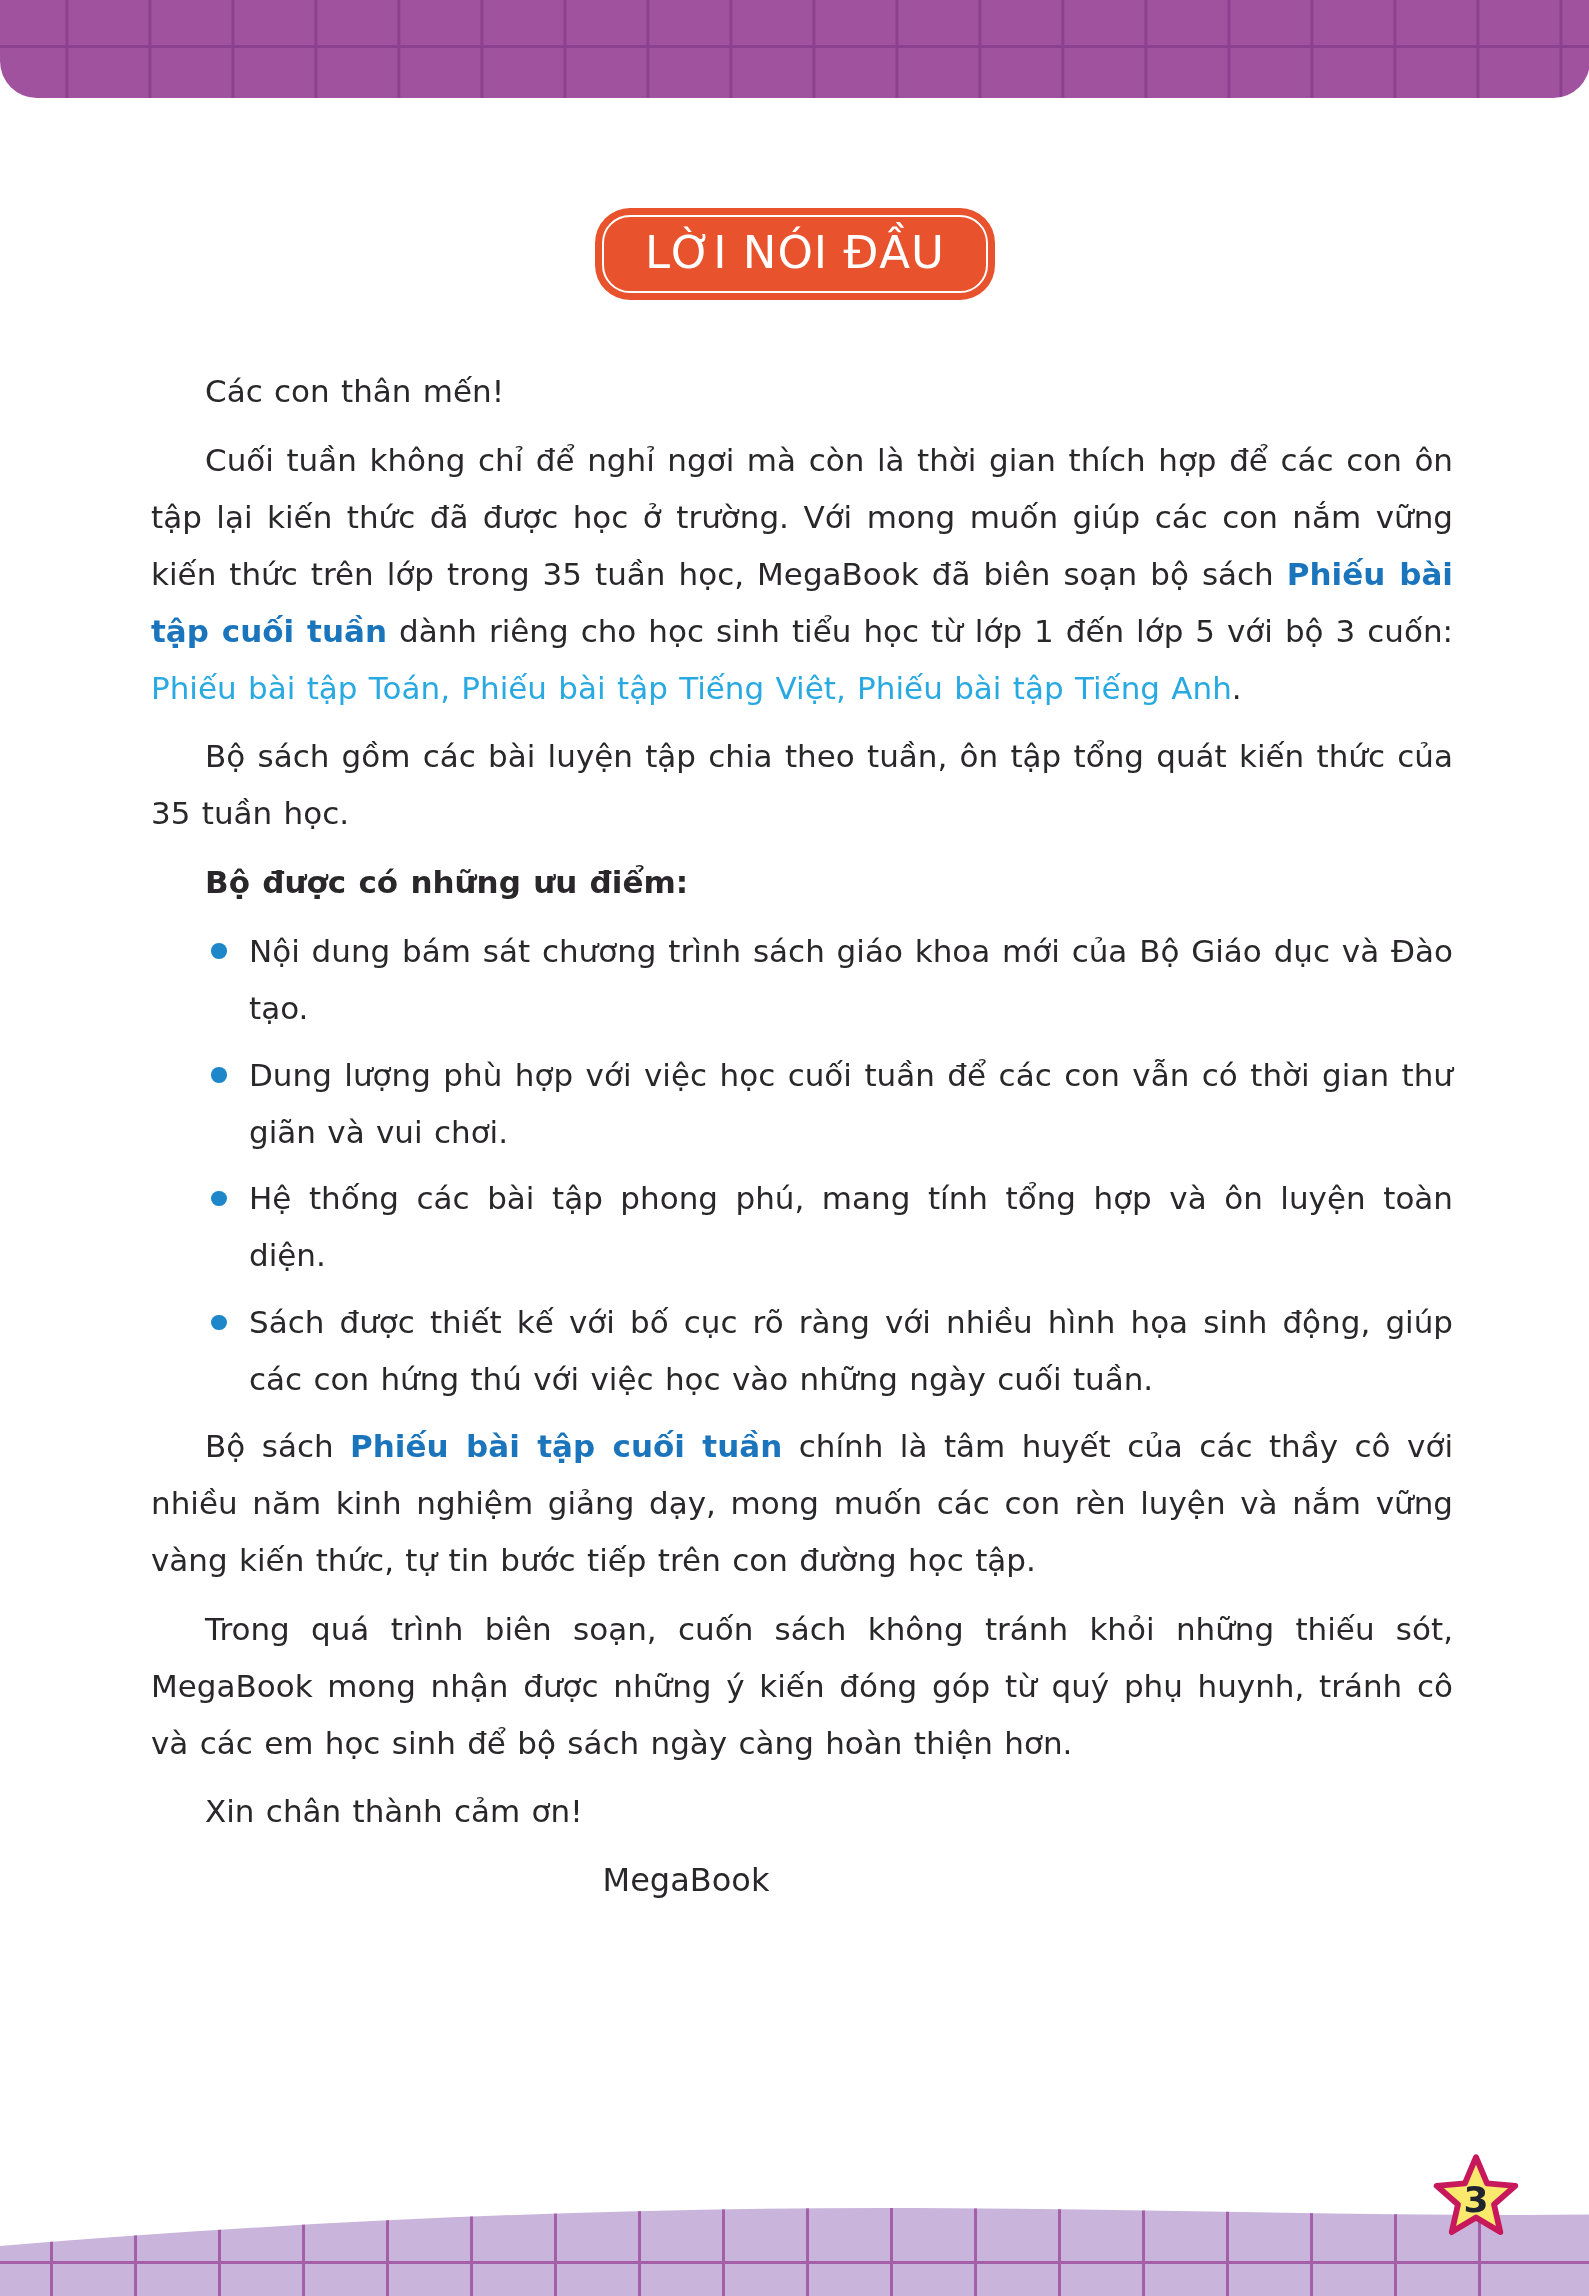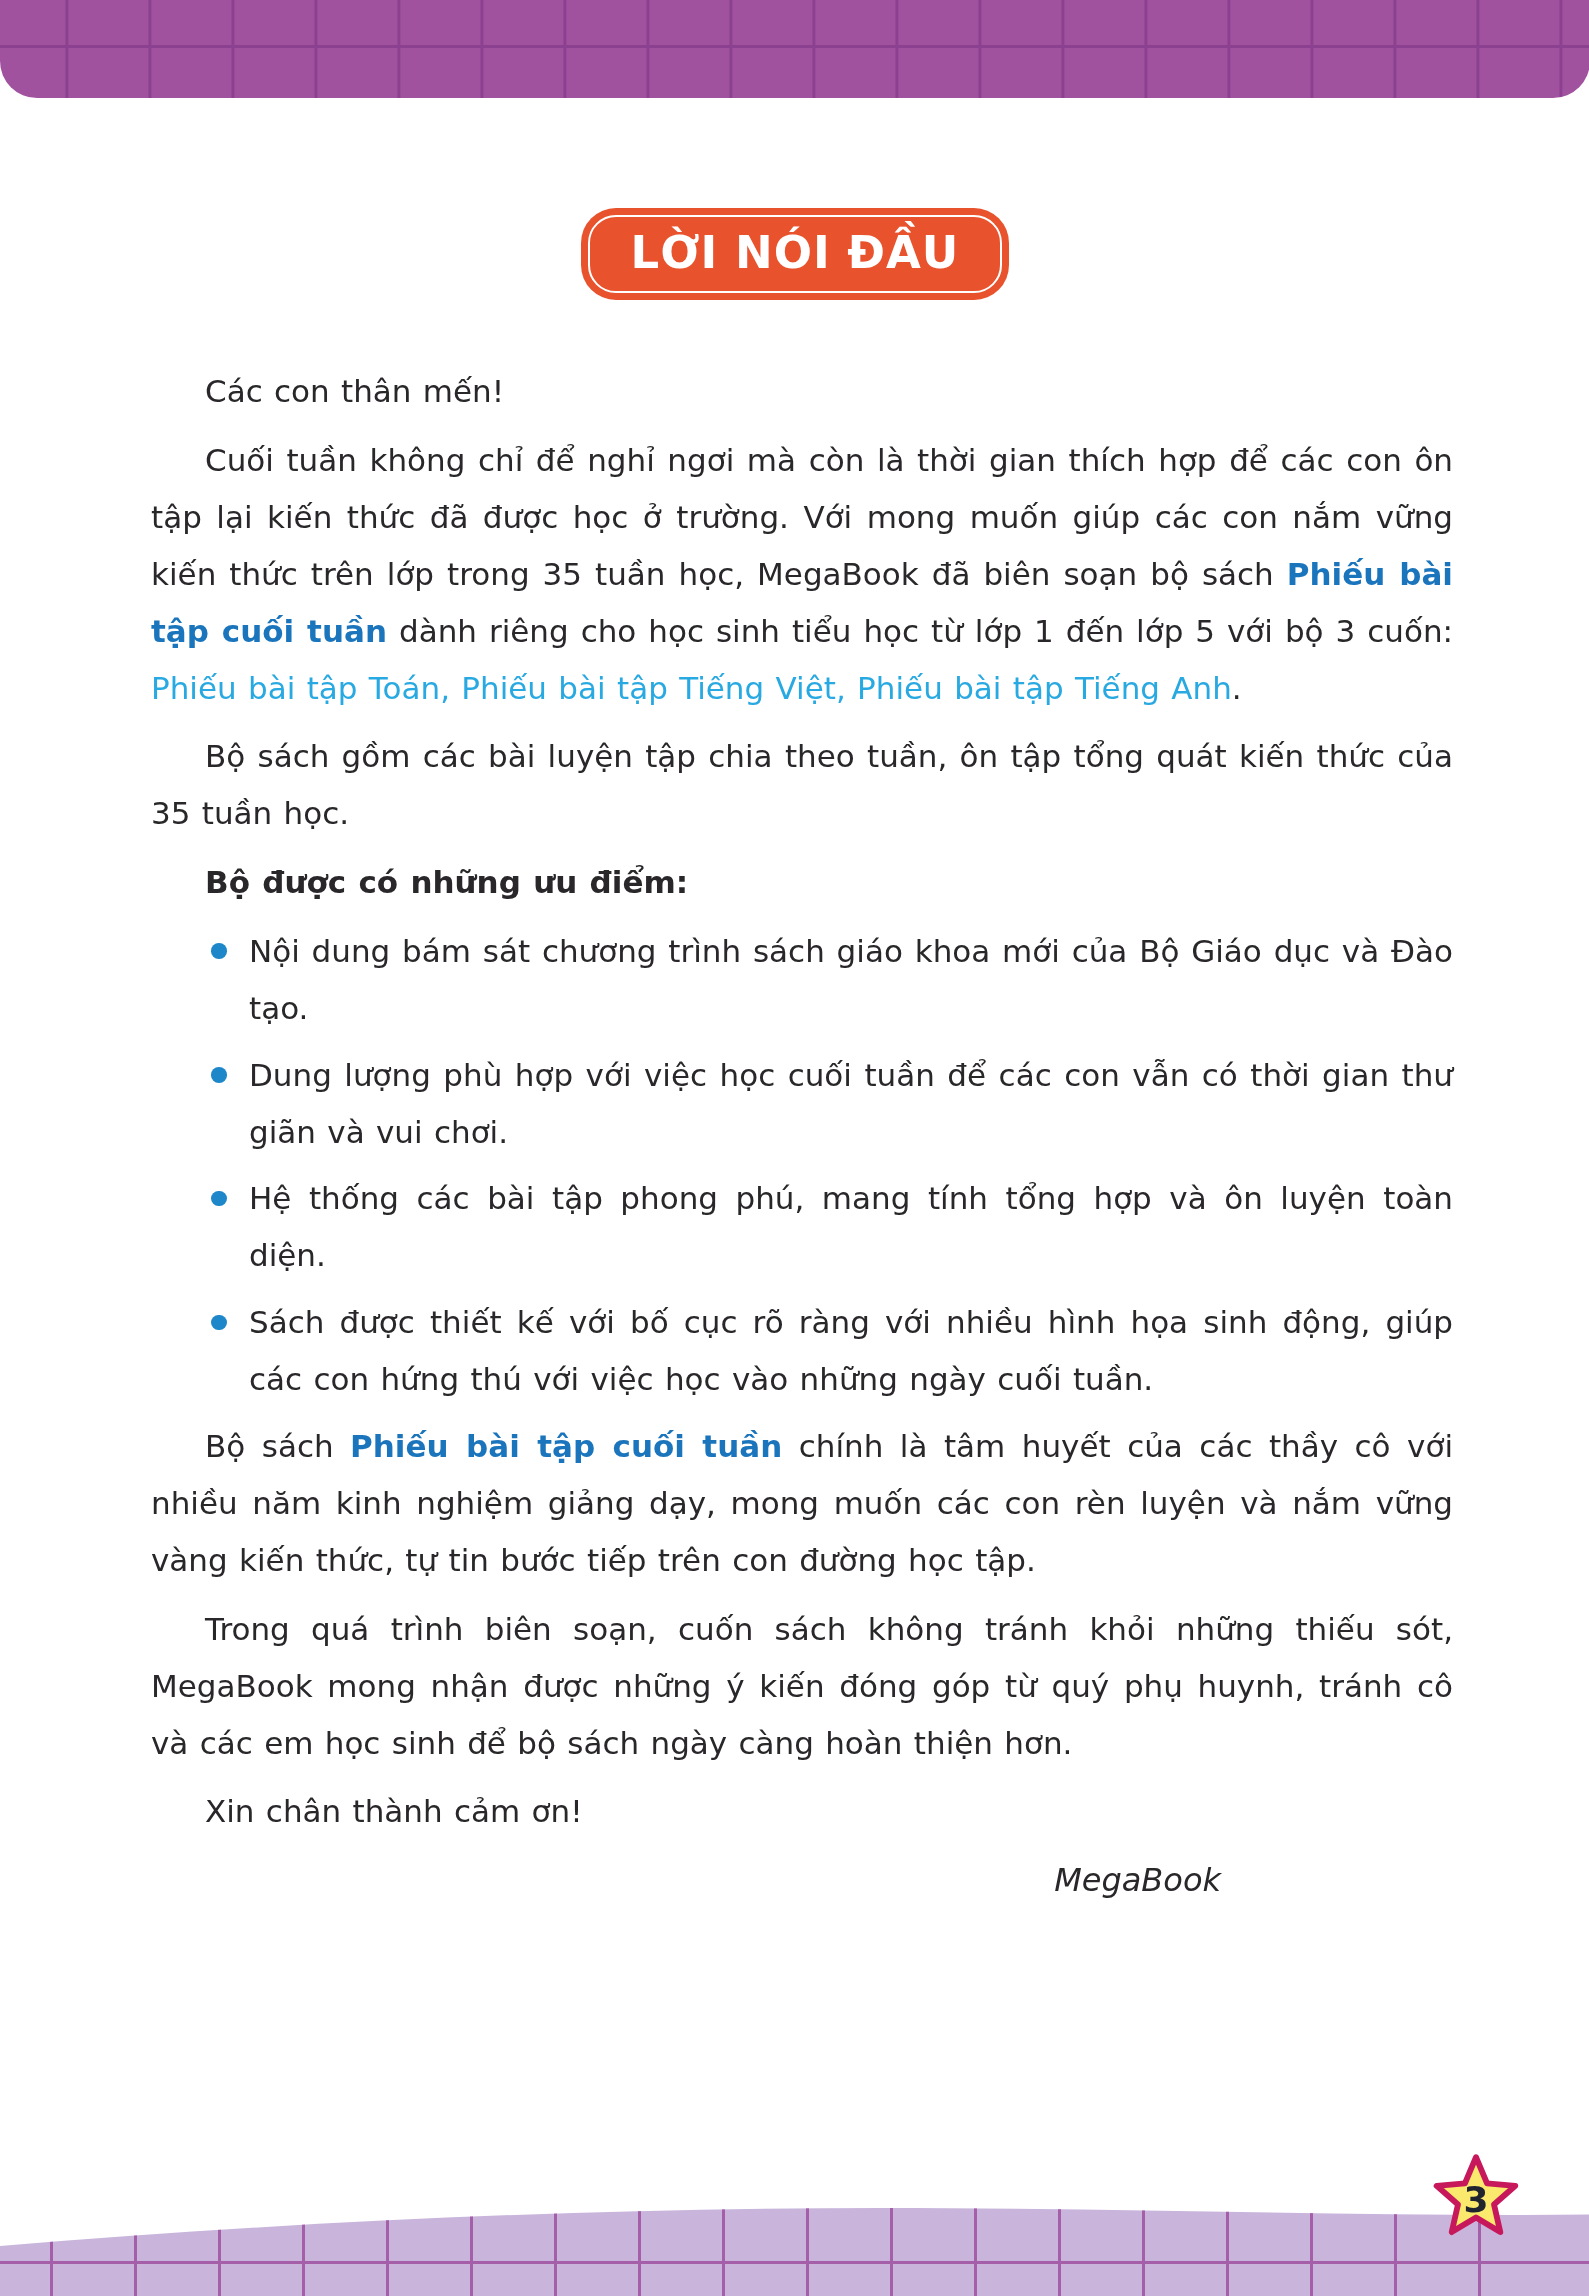--- a/index.html
+++ b/index.html
@@ -27,21 +27,21 @@
     border-radius:35px;
     padding:6.8px;
     box-shadow:0 0 0 0 #e8522c;
   }
   .badge-inner{
     border:2.9px solid #ffffff;
     border-radius:28px;
     padding:11.7px 41px 13.7px;
   }
   .badge-title{
-    color:#ffffff;font-weight:bold;font-size:45px;line-height:49px;letter-spacing:1px;
+    color:#ffffff;font-weight:normal;font-size:45px;line-height:49px;letter-spacing:1px;
     white-space:nowrap;
   }
   
   .content{
     position:absolute;top:363px;left:151px;width:1302px;
     color:#2a272b;font-size:31px;line-height:57px;
     word-spacing:1.5px;
   }
   .content p{margin:0 0 11.7px 0;text-align:justify;text-indent:54px;}
   .content p.no-justify{text-align:left;}
@@ -52,21 +52,21 @@
   ul.features li{
     position:relative;padding-left:98px;margin:0 0 9.8px 0;
     text-align:justify;line-height:57px;
   }
   ul.features li .dot{
     position:absolute;left:60px;top:20.5px;width:15.6px;height:15.6px;border-radius:50%;
     background:#1d87c9;
   }
   .closing{margin-top:2px;}
   .signature{
-    text-align:right;padding-right:232px;font-style:italic;font-size:32px;
+    text-align:center;padding-right:232px;font-size:32px;
     margin-top:5.9px;color:#2a272b;
   }
   
   .footer-band{
     position:absolute;left:0;right:0;bottom:0;height:166px;
     background-color:#c9b5dc;
     background-image:
       linear-gradient(180deg, rgba(0,0,0,0) 130px, #a55fa8 130px, #a55fa8 133px, rgba(0,0,0,0) 133px),
       repeating-linear-gradient(90deg, rgba(0,0,0,0) 0px, rgba(0,0,0,0) 81px, #a55fa8 81px, #a55fa8 84px);
     background-position:0 0,-31px 0;

